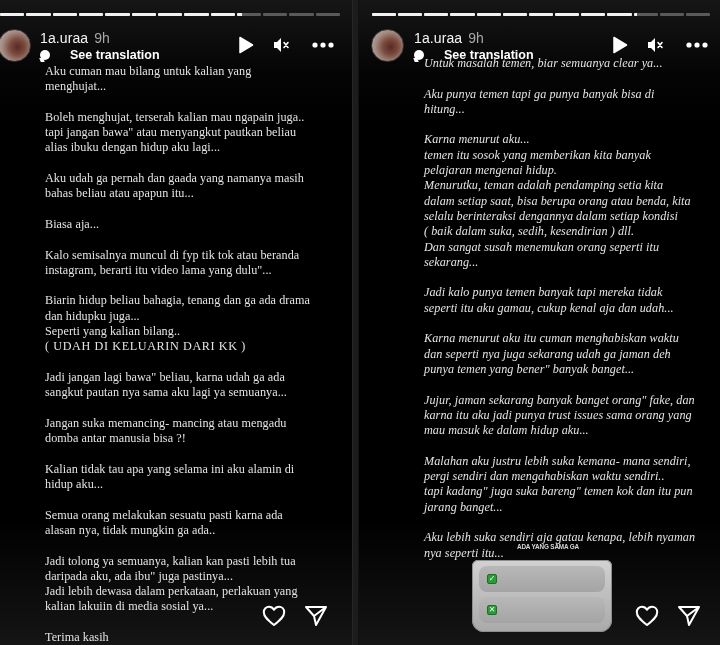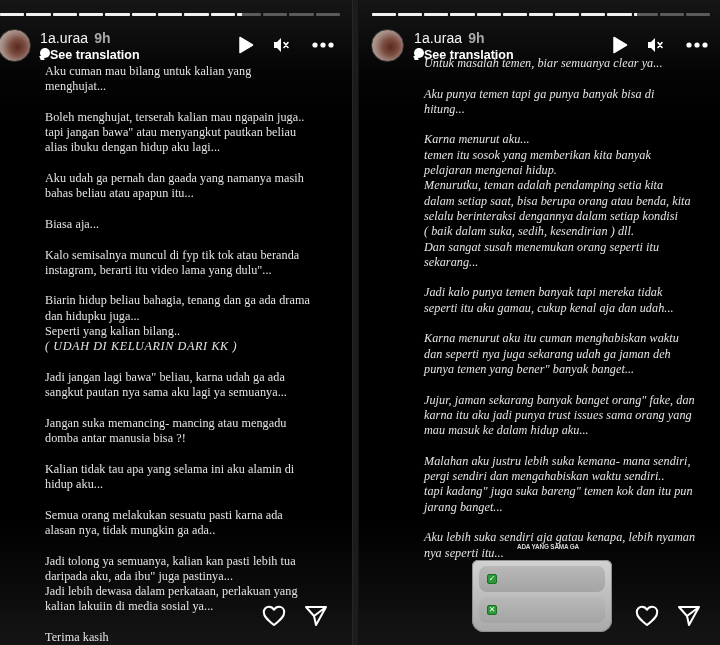--- a/index.html
+++ b/index.html
@@ -24,44 +24,44 @@
     position: absolute; top: 29px; width: 33px; height: 33px; border-radius: 50%;
     background: radial-gradient(circle at 60% 55%, #5a2a22 0%, #7a4a3e 30%, #a48b82 60%, #c7b8b0 100%);
     border: 1px solid #3a3a3a;
   }
   .panel.left .avatar { left: -2px; }
   .panel.right .avatar { left: 12px; }
 
   .username { position: absolute; top: 30px; font-size: 14px; color: #f5f5f5; font-weight: 500; letter-spacing: 0.1px; }
   .panel.left .username { left: 40px; }
   .panel.right .username { left: 55px; }
-  .username .time { color: #a8a8a8; font-weight: bold; margin-left: 6px; }
-
-  .translate { position: absolute; top: 48px; font-size: 12.5px; color: #fff; font-weight: bold; display: flex; gap: 0; }
+  .username .time { color: #a8a8a8; font-weight: normal; margin-left: 6px; }
+
+  .translate { position: absolute; top: 48px; font-size: 12.5px; color: #fff; font-weight: bold; display: flex; align-items: center; gap: 20px; }
   .panel.left .translate { left: 40px; }
   .panel.right .translate { left: 55px; }
   .translate .bubble { width: 10px; height: 10px; background: #fff; border-radius: 50%; position: relative; }
   .translate .bubble:after { content: ""; position: absolute; left: 0; bottom: -2px; width: 4px; height: 4px; background: #fff; transform: skewX(20deg); }
 
   .controls { position: absolute; top: 36px; display: flex; align-items: center; }
   .panel.left .controls { left: 237px; }
   .panel.right .controls { left: 252px; }
   .ctrl { display: inline-flex; align-items: center; justify-content: center; cursor: pointer; }
   .ctrl svg { display: block; }
   .ctrl.play { width: 18px; height: 18px; }
   .ctrl.mute { width: 18px; height: 18px; margin-left: 18px; }
   .ctrl.more { width: 24px; height: 18px; margin-left: 20px; }
 
   .story-text {
     position: absolute; font-family: "Liberation Serif", serif; font-size: 12.2px; line-height: 15.3px;
     color: #e4e4e4; white-space: pre-wrap; letter-spacing: 0.05px;
   }
   .panel.left .story-text { left: 45px; top: 64px; width: 300px; }
   .panel.right .story-text { left: 65px; top: 56px; width: 300px; font-style: italic; }
-  .story-text .upper { letter-spacing: 0.6px; font-style: italic; }
+  .story-text .upper { letter-spacing: 0.6px; }
 
   .poll-title { position: absolute; left: 144px; top: 542px; width: 90px; text-align: center; font-size: 7.5px; color: #d9d9d9; font-weight: bold; letter-spacing: -0.2px; transform: scaleX(0.85); }
   .poll { position: absolute; left: 113px; top: 560px; width: 140px; height: 72px; border-radius: 6px 6px 12px 12px;
           background: linear-gradient(180deg, #d2d2d2, #a9a9a9); box-shadow: 0 0 0 1px #8e8e8e inset; }
   .poll-opt { position: absolute; left: 7px; width: 126px; height: 26px; border-radius: 8px; background: linear-gradient(180deg, #b8b8b8, #a4a4a4); display: flex; align-items: center; padding-left: 8px; }
   .poll-opt.o1 { top: 6px; }
   .poll-opt.o2 { top: 37px; }
   .check { width: 10px; height: 10px; background: #2c9a3a; border: 1px solid #1e6e28; border-radius: 2px; color: #e8ffe8; font-size: 8px; line-height: 8px; text-align: center; font-family: "DejaVu Sans", sans-serif; }
 
   .bottom-actions { position: absolute; top: 605px; display: flex; align-items: center; }

